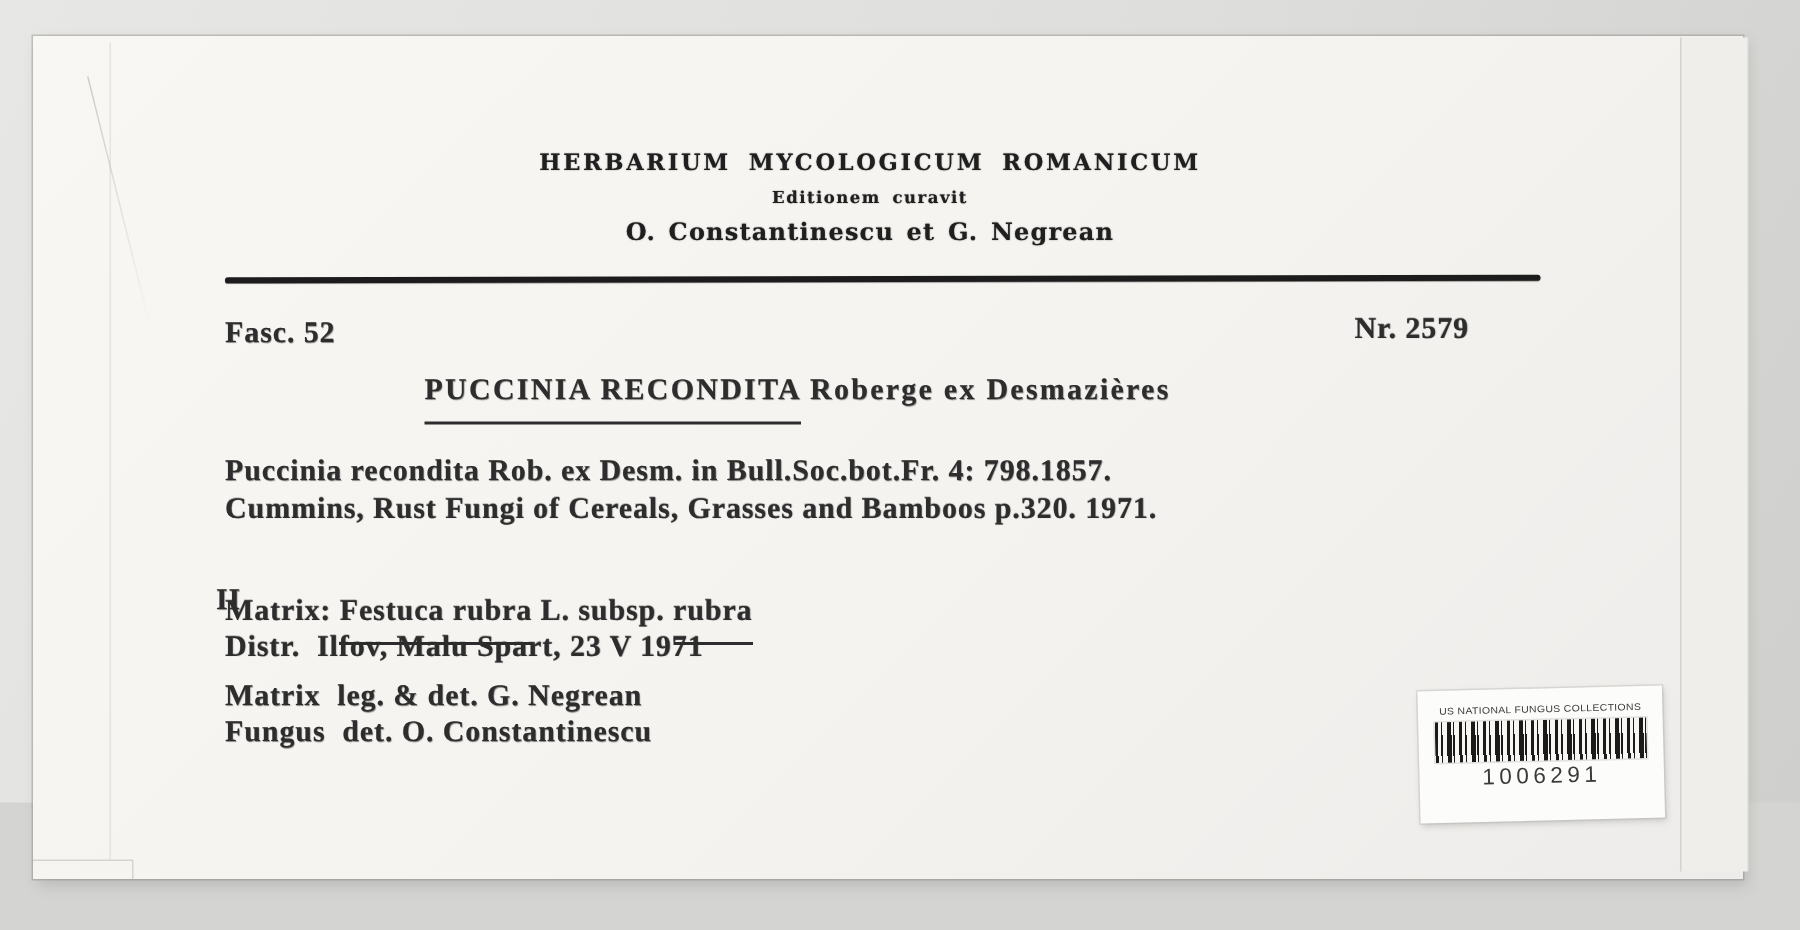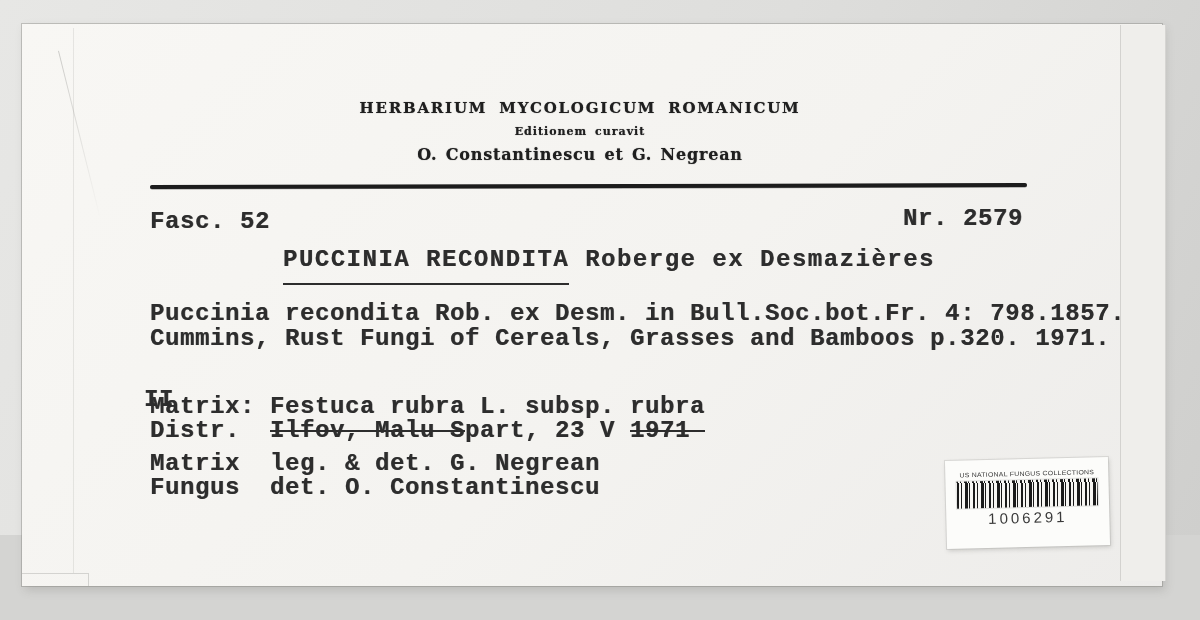--- a/index.html
+++ b/index.html
@@ -47,22 +47,22 @@
     text-shadow:0 0 .9px rgba(30,30,30,.7);
   }
   .rule{
     position:absolute;left:150px;top:184px;width:877px;height:4px;
     background:#1c1c1c;border-radius:2px;transform:rotate(-.12deg);
     box-shadow:0 .5px .6px rgba(0,0,0,.45);
   }
   
   .tw{
     position:absolute;white-space:pre;
-    font-family:Liberation Mono, monospace;
-    font-weight:700;font-size:24px;line-height:22px;letter-spacing:.6px;
+    font-family:Liberation Serif, serif;
+    font-weight:700;font-size:20px;line-height:22px;letter-spacing:.6px;
     color:#2d2d2d;
     text-shadow:.4px .4px .6px rgba(45,45,45,.55), -.2px -.2px .4px rgba(45,45,45,.25);
   }
   .tw-title{letter-spacing:1.5px;}
   .ul{border-bottom:2.5px solid #2d2d2d;padding-bottom:10px;}
   
   .barcode-sticker{
     position:absolute;left:946px;top:459px;width:163px;height:88px;
     background:#fcfcfa;transform:rotate(-1.4deg);
     box-shadow:0 0 0 1px rgba(170,170,167,.3), 1px 2px 4px rgba(90,90,88,.25);

